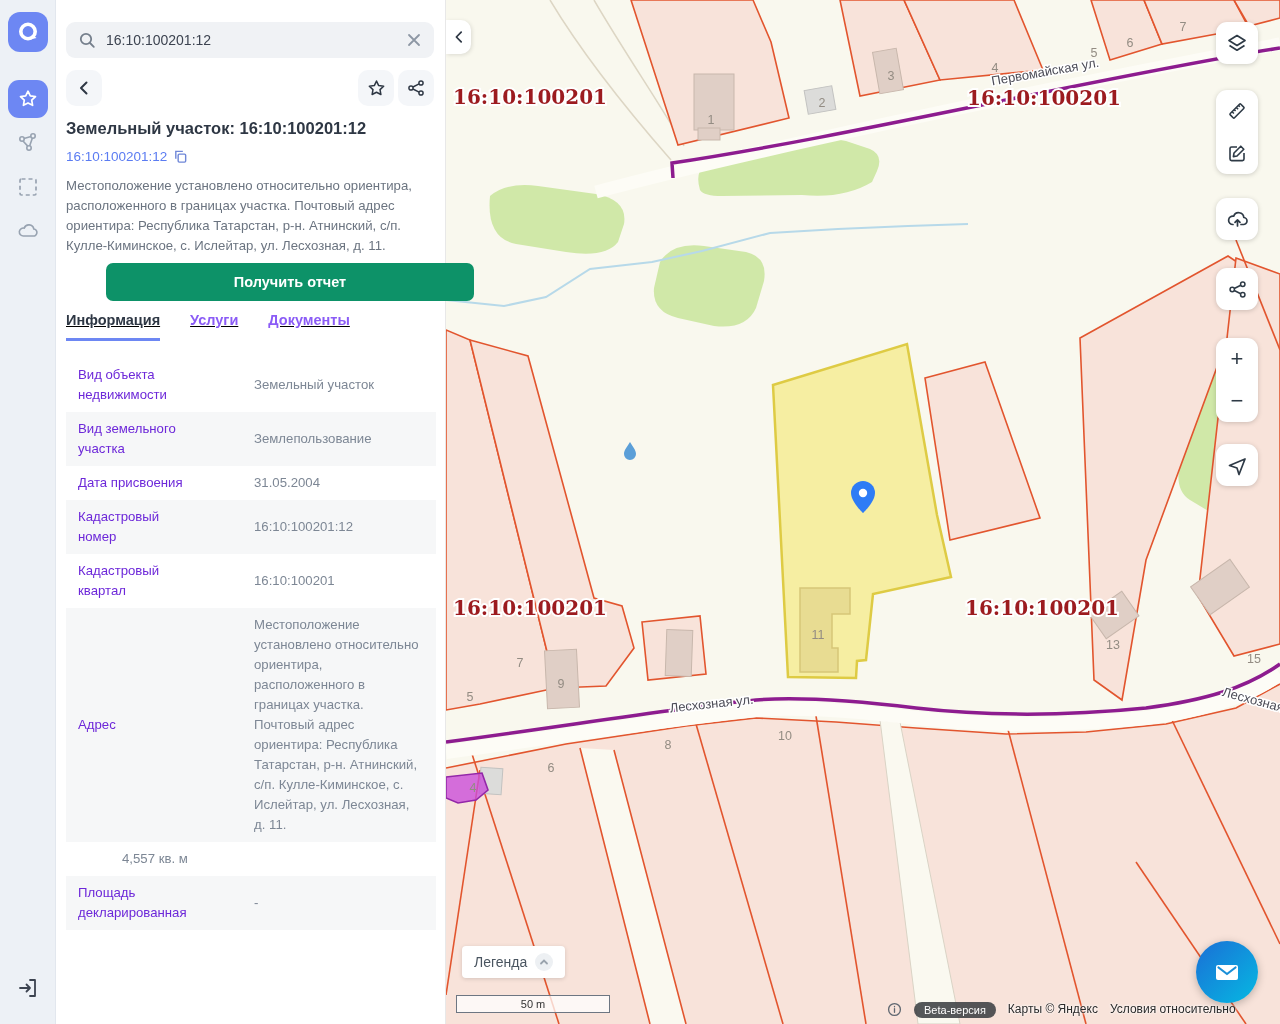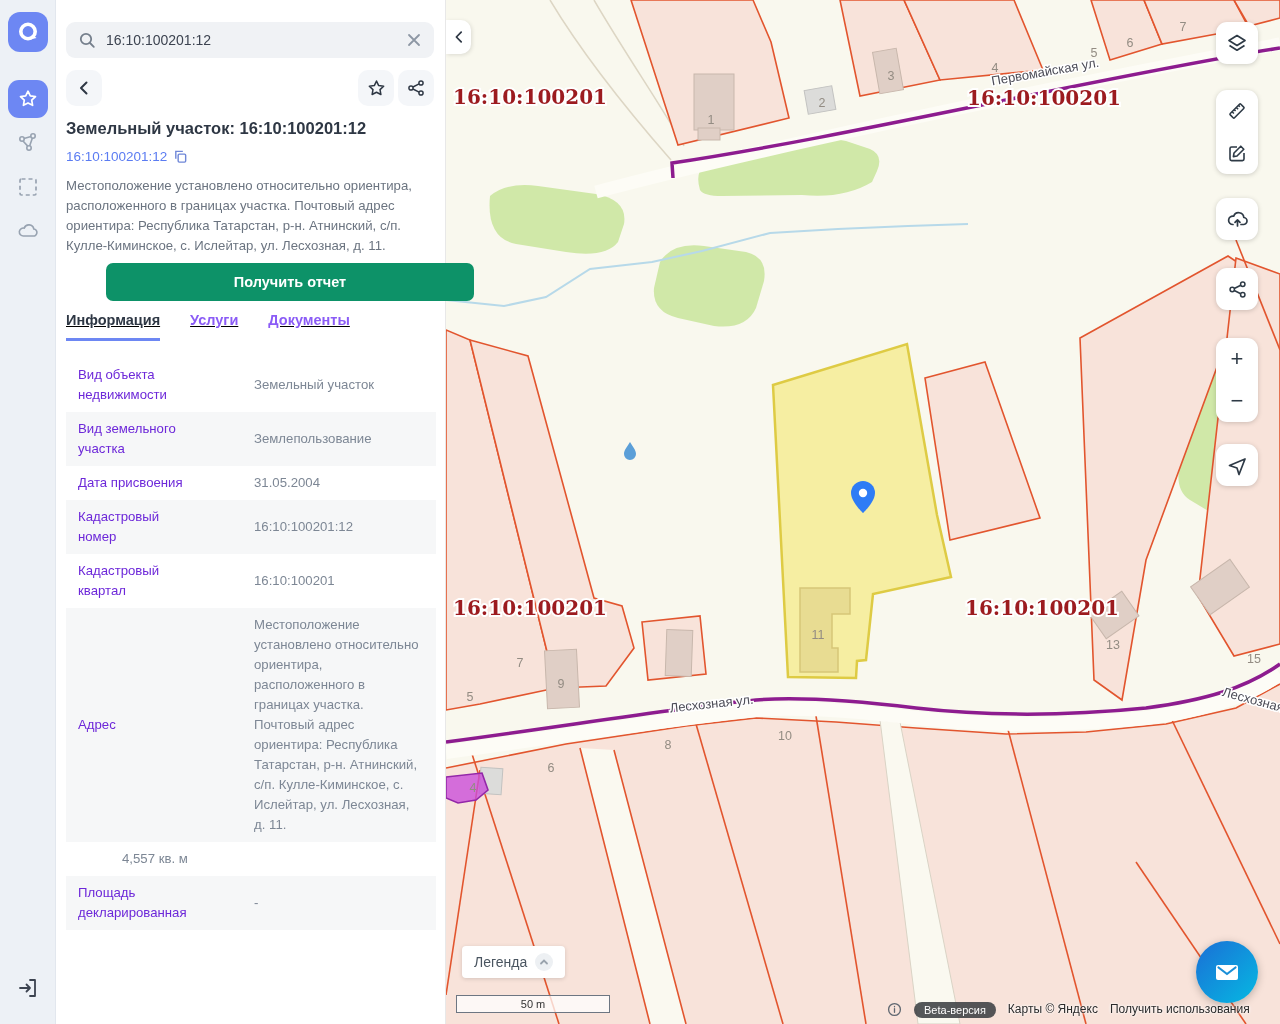--- a/index.html
+++ b/index.html
@@ -392,21 +392,21 @@
   </div>
 
   
   <div id="attribution">
     <svg width="15" height="15" viewBox="0 0 16 16" fill="none" stroke="#5f6770" stroke-width="1.4">
       <circle cx="8" cy="8" r="6.3"></circle>
         <path d="M8 7v4M8 4.8v.3" stroke-linecap="round"></path>
     </svg>
     <span id="beta-pill">Beta-версия</span>
     <span>Карты © Яндекс</span>
-    <span>Получить использования</span>
+    <span>Условия относительно</span>
   </div>
 
   
   <div id="chat-fab">
     <svg width="30" height="30" viewBox="0 0 30 30">
       <rect x="4" y="8" width="22" height="15" rx="2" fill="#ffffff"></rect>
       <path d="M6.5 10.5L15 17l8.5-6.5" fill="none" stroke="#1a8fd8" stroke-width="2.2" stroke-linecap="round" stroke-linejoin="round"></path>
     </svg>
   </div>
 </div>

